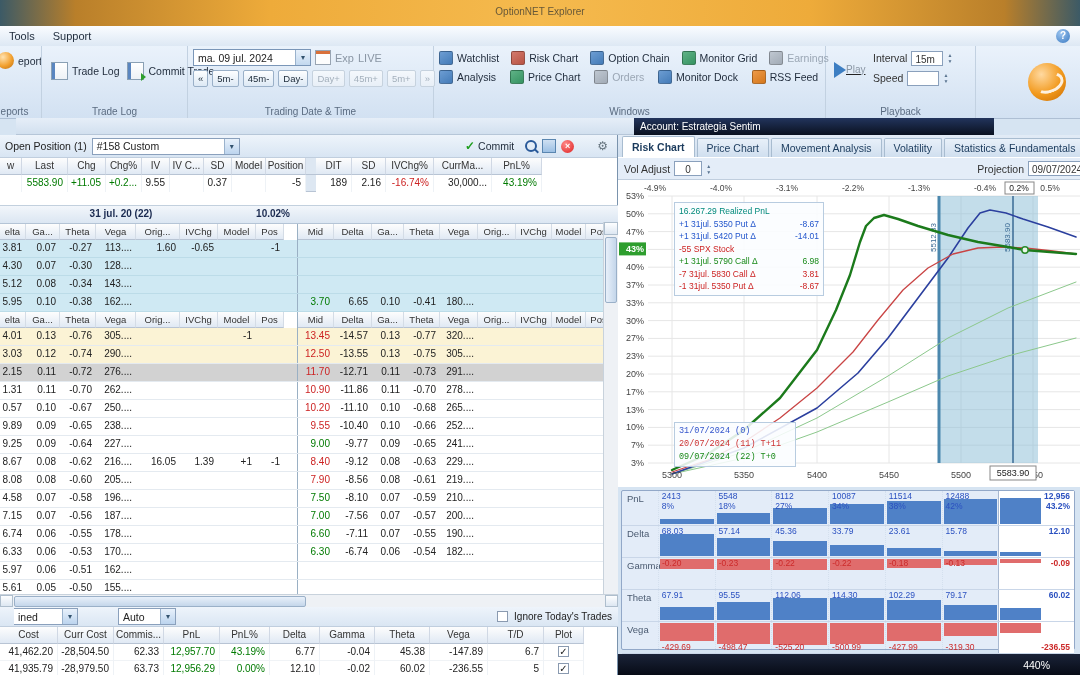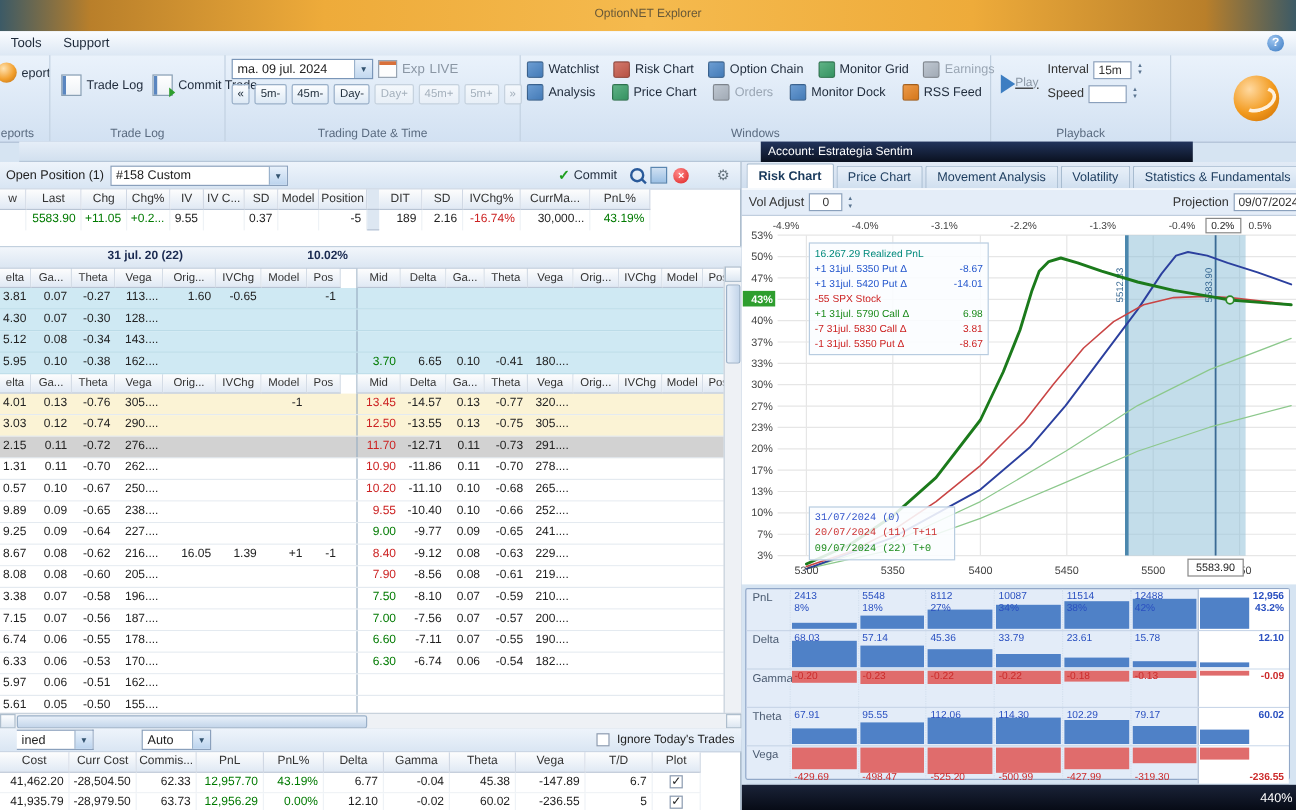--- a/index.html
+++ b/index.html
@@ -162,21 +162,21 @@
   .gbar.pos{bottom:1px;background:#4f81c7;}
   .gbar.neg{top:1px;background:#e06c6c;}
   .gtext{position:absolute;top:1px;left:3px;font-size:8.5px;line-height:9.5px;z-index:2;}
   .gtext.tb{top:auto;bottom:1px;}
   .gtext.blue{color:#2a50c0;}
   .gtext.red{color:#cc2a2a;}
   .gcell.cur .gtext{left:auto;right:4px;text-align:right;font-weight:bold;}
   
   .statusbar{position:absolute;left:0;bottom:0;width:100%;height:21px;background:linear-gradient(#1a2338,#070b16);
     display:flex;align-items:center;}
-  .zoom-label{margin-left:auto;margin-right:3px;color:#fff;font-size:10.5px;}
+  .zoom-label{margin-left:auto;margin-right:30px;color:#fff;font-size:10.5px;}
 </style>
 </head>
 <body>
 
 <div class="app">
 
   <div class="titlebar">
     <div class="title-text">OptionNET Explorer</div>
   </div>
 
@@ -725,21 +725,21 @@
                 <div class="dc">-0.61</div>
                 <div class="dc">219....</div>
                 <div class="dc"></div>
                 <div class="dc"></div>
                 <div class="dc"></div>
                 <div class="dc"></div>
               </div>
             </div>
             <div class="drow ">
               <div class="lrow">
-                <div class="dc">3.38</div>
+                <div class="dc">4.58</div>
                 <div class="dc">0.07</div>
                 <div class="dc">-0.58</div>
                 <div class="dc">196....</div>
                 <div class="dc"></div>
                 <div class="dc"></div>
                 <div class="dc"></div>
                 <div class="dc"></div>
               </div>
               <div class="rrow">
                 <div class="dc green">7.50</div>

